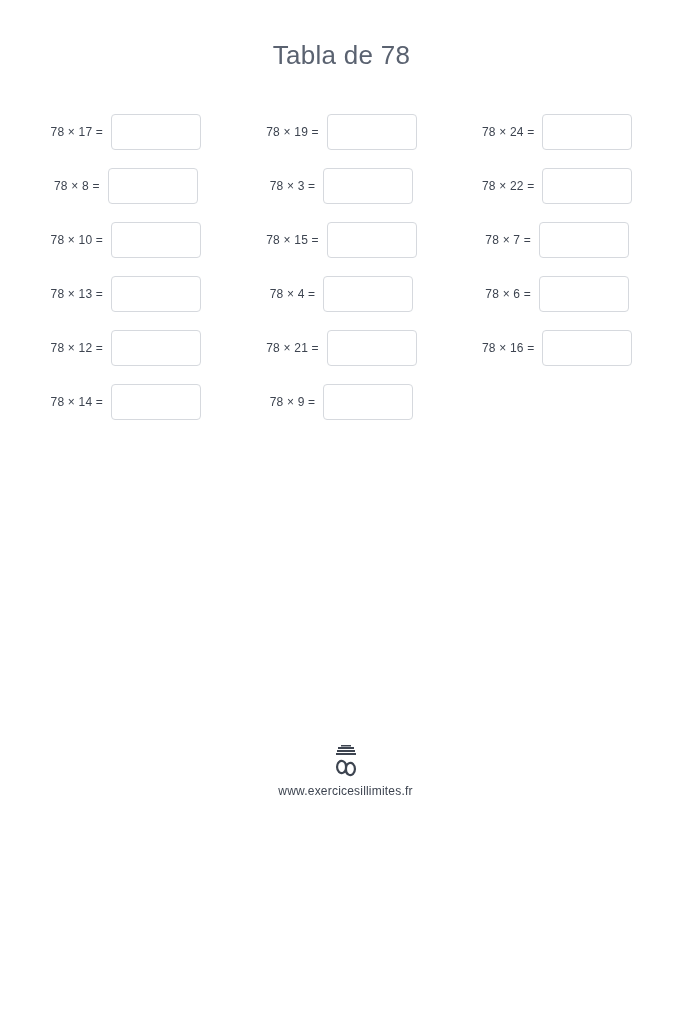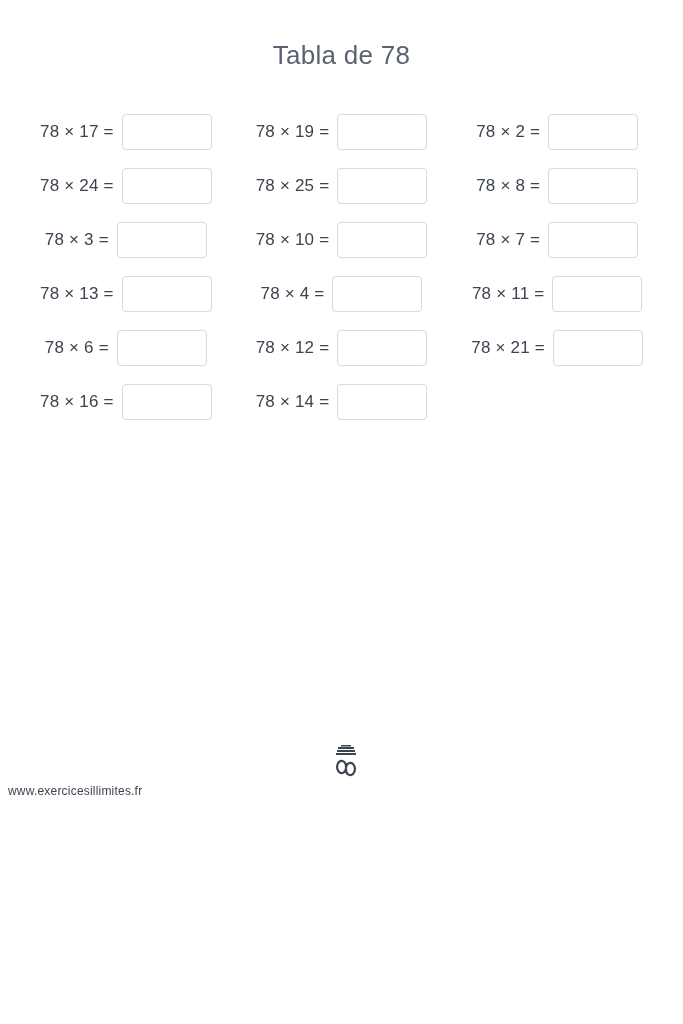--- a/index.html
+++ b/index.html
@@ -45,21 +45,21 @@
     display: flex;
     align-items: center;
     justify-content: center;
   }
   .eq {
     display: flex;
     align-items: center;
     white-space: nowrap;
   }
   .eq-text {
-    font-size: 17px;
+    font-size: 12px;
     color: #3d4450;
     margin-right: 8px;
     letter-spacing: 0.2px;
   }
   .answer-box {
     width: 90px;
     height: 36px;
     border: 1px solid #d6d9de;
     border-radius: 4px;
     background: #ffffff;
@@ -69,21 +69,21 @@
     font-size: 15px;
     color: #3d4450;
     text-align: center;
     padding: 0 6px;
   }
   .footer {
     position: absolute;
     left: 8px;
     right: 0;
     bottom: 14px;
-    text-align: left;
+    text-align: center;
   }
   .footer-logo {
     display: block;
     margin: 0 auto 4px auto;
     width: 44px;
     height: 36px;
   }
   .footer-url {
     font-size: 12px;
     color: #3d4450;
@@ -106,64 +106,64 @@
       </div>
     </div>
 
     <div class="cell">
       <div class="eq">
         <span class="eq-text">78 × 19 =</span>
         <input class="answer-box" type="text" placeholder="" style="">
       </div>
     </div>
 
-    <div class="cell">
-      <div class="eq">
-        <span class="eq-text">78 × 2 =</span>
-        <input class="answer-box" type="text" placeholder="" style="">
-      </div>
-    </div>
 
     <div class="cell">
       <div class="eq">
         <span class="eq-text">78 × 24 =</span>
         <input class="answer-box" type="text" placeholder="" style="">
       </div>
     </div>
 
-    <div class="cell">
-      <div class="eq">
-        <span class="eq-text">78 × 25 =</span>
-        <input class="answer-box" type="text" placeholder="" style="">
-      </div>
-    </div>
 
     <div class="cell">
       <div class="eq">
         <span class="eq-text">78 × 8 =</span>
         <input class="answer-box" type="text" placeholder="" style="">
       </div>
     </div>
 
 
     <div class="cell">
       <div class="eq">
         <span class="eq-text">78 × 3 =</span>
         <input class="answer-box" type="text" placeholder="" style="">
       </div>
     </div>
 
+    <div class="cell">
+      <div class="eq">
+        <span class="eq-text">78 × 22 =</span>
+        <input class="answer-box" type="text" placeholder="" style="">
+      </div>
+    </div>
 
     <div class="cell">
       <div class="eq">
         <span class="eq-text">78 × 10 =</span>
         <input class="answer-box" type="text" placeholder="" style="">
       </div>
     </div>
 
+    <div class="cell">
+      <div class="eq">
+        <span class="eq-text">78 × 15 =</span>
+        <input class="answer-box" type="text" placeholder="" style="">
+      </div>
+    </div>
 
 
     <div class="cell">
       <div class="eq">
         <span class="eq-text">78 × 7 =</span>
         <input class="answer-box" type="text" placeholder="" style="">
       </div>
     </div>
 
     <div class="cell">
@@ -173,26 +173,20 @@
       </div>
     </div>
 
     <div class="cell">
       <div class="eq">
         <span class="eq-text">78 × 4 =</span>
         <input class="answer-box" type="text" placeholder="" style="">
       </div>
     </div>
 
-    <div class="cell">
-      <div class="eq">
-        <span class="eq-text">78 × 11 =</span>
-        <input class="answer-box" type="text" placeholder="" style="">
-      </div>
-    </div>
 
     <div class="cell">
       <div class="eq">
         <span class="eq-text">78 × 6 =</span>
         <input class="answer-box" type="text" placeholder="" style="">
       </div>
     </div>
 
 
     <div class="cell">
@@ -217,20 +211,26 @@
       </div>
     </div>
 
     <div class="cell">
       <div class="eq">
         <span class="eq-text">78 × 14 =</span>
         <input class="answer-box" type="text" placeholder="" style="">
       </div>
     </div>
 
+    <div class="cell">
+      <div class="eq">
+        <span class="eq-text">78 × 9 =</span>
+        <input class="answer-box" type="text" placeholder="" style="">
+      </div>
+    </div>
 
   </div>
 
   <div class="footer">
     <svg class="footer-logo" viewBox="0 0 44 36" aria-hidden="true">
       <g fill="#3d4450">
         <path d="M14 3 L30 3 L30 5 L14 5 Z"></path>
         <path d="M13 6 L31 6 L31 8 L13 8 Z"></path>
         <path d="M12 9 L32 9 L32 11 L12 11 Z"></path>
         <path d="M17 1 L27 1 L27 2.5 L17 2.5 Z"></path>

